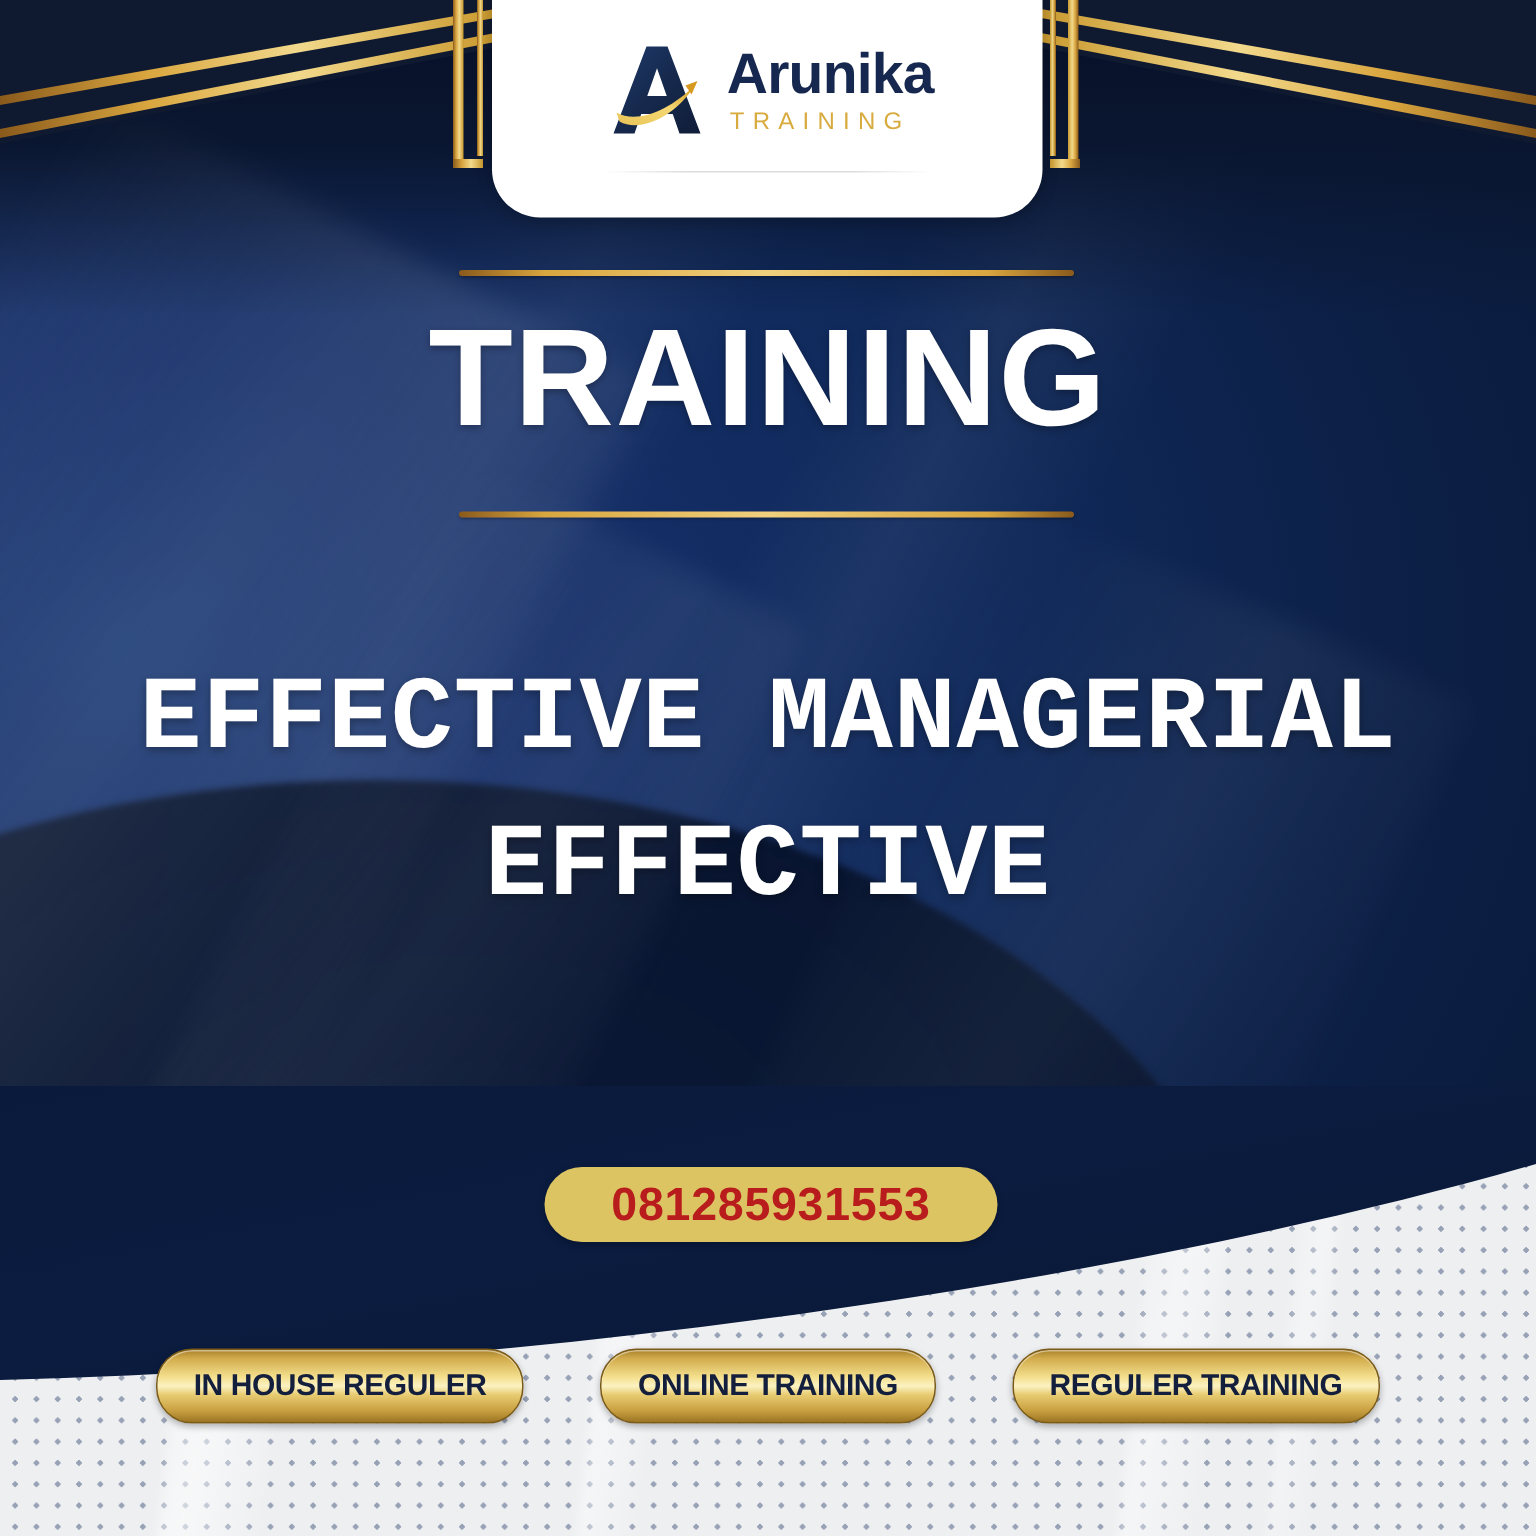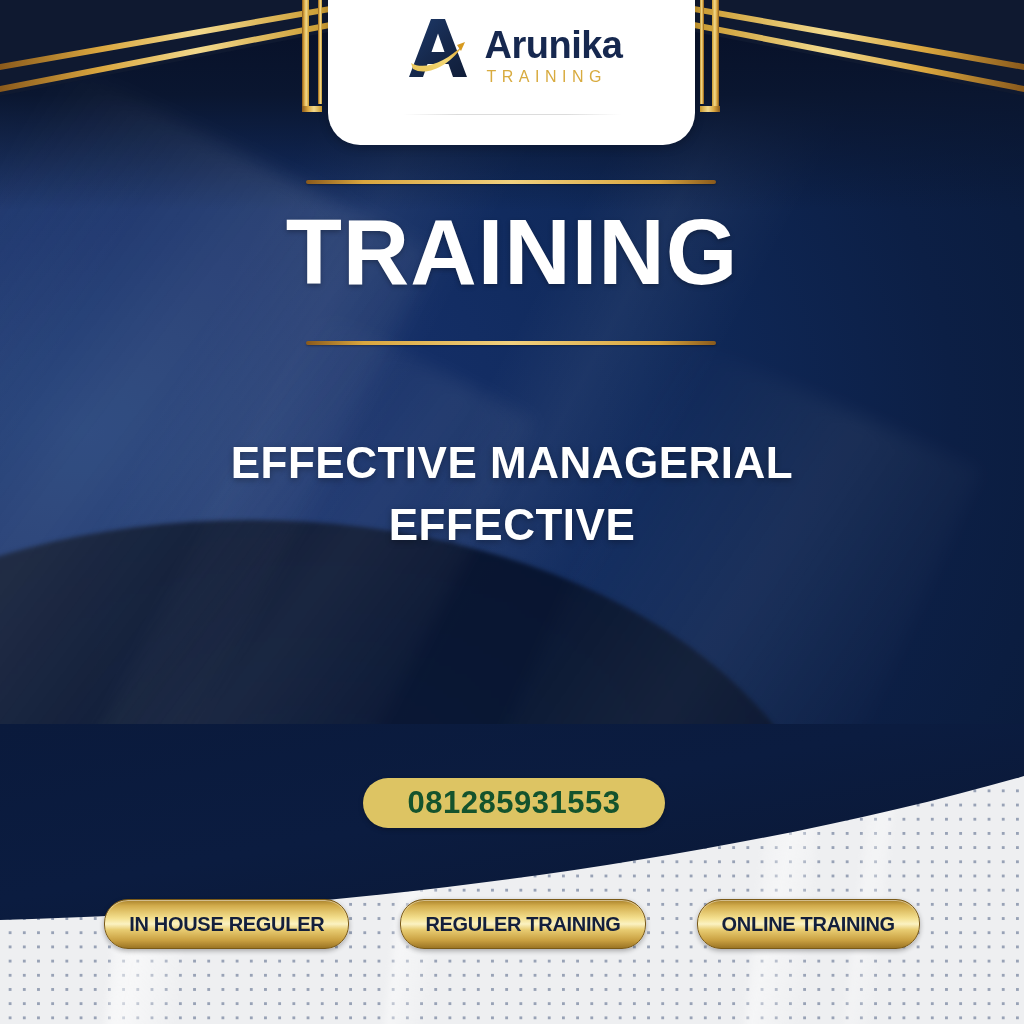--- a/index.html
+++ b/index.html
@@ -62,23 +62,23 @@
     background: #ffffff;
     border-bottom-left-radius: 32px;
     border-bottom-right-radius: 32px;
     box-shadow: 0 3px 10px rgba(0,0,0,0.22);
     display: flex;
     align-items: flex-end;
     justify-content: center;
   }
   .logo-inner {
     display: flex;
-    align-items: flex-end;
+    align-items: center;
     gap: 10px;
-    padding-bottom: 60px;
+    padding-bottom: 48px;
   }
   .logo-mark { width: 74px; height: 74px; flex: none; }
   .logo-words { display: flex; flex-direction: column; line-height: 1; }
   .logo-name {
     font-size: 38px;
     font-weight: 700;
     color: #16284f;
     letter-spacing: -0.5px;
   }
   .logo-sub {
@@ -122,25 +122,26 @@
     text-shadow: 0 2px 5px rgba(0,0,0,0.28);
   }
 
   
   .headline {
     position: absolute;
     left: 0; right: 0;
     top: 432px;
     text-align: center;
     color: #ffffff;
-    font-size: 44px;
+    font-size: 69px;
     font-weight: 700;
     line-height: 1.42;
     letter-spacing: 0.5px;
     text-shadow: 0 2px 6px rgba(0,0,0,0.3);
+    font-family: Liberation Mono, monospace;
   }
   .headline-line { display: block; white-space: nowrap; }
 
   
   .bottom-panel {
     position: absolute;
     left: 0; bottom: 0;
     width: 1024px; height: 300px;
     overflow: hidden;
   }
@@ -174,21 +175,21 @@
     border-radius: 25px;
     background: #ddc463;
     display: flex;
     align-items: center;
     justify-content: center;
     box-shadow: 0 2px 5px rgba(0,0,0,0.25);
   }
   .phone-text {
     font-size: 31px;
     font-weight: 700;
-    color: #14532d;
+    color: #b91c1c;
     letter-spacing: 0.5px;
   }
 
   
   .buttons {
     position: absolute;
     left: 0; right: 0;
     top: 899px;
     display: flex;
     justify-content: center;
@@ -327,20 +328,20 @@
 
   <div class="phone-pill">
     <span class="phone-text">081285931553</span>
   </div>
 
   <div class="buttons">
     <div class="gold-btn">
       <span class="gold-btn-label">IN HOUSE REGULER</span>
     </div>
     <div class="gold-btn">
+      <span class="gold-btn-label">ONLINE TRAINING</span>
+    </div>
+    <div class="gold-btn">
       <span class="gold-btn-label">REGULER TRAINING</span>
     </div>
-    <div class="gold-btn">
-      <span class="gold-btn-label">ONLINE TRAINING</span>
-    </div>
   </div>
 
 </div>
 
 </body></html>

